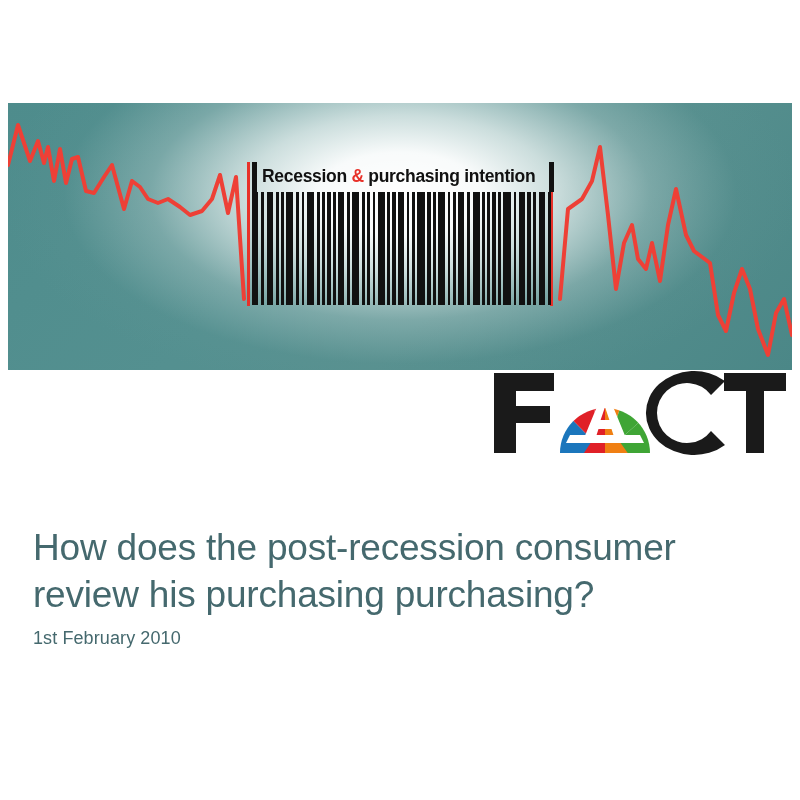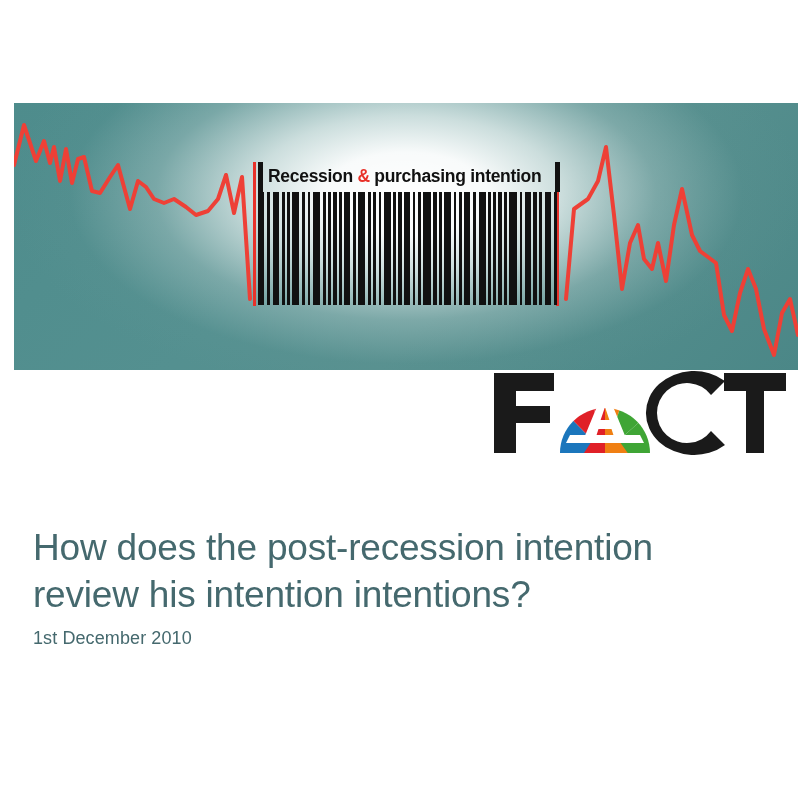--- a/index.html
+++ b/index.html
@@ -12,21 +12,21 @@
     height: 800px;
     position: relative;
     overflow: hidden;
     font-family: "Liberation Sans", sans-serif;
     -webkit-font-smoothing: antialiased;
   }
 
   
   .banner {
     position: absolute;
-    left: 14px;
+    left: 8px;
     top: 103px;
     width: 784px;
     height: 267px;
     overflow: hidden;
     background:
       radial-gradient(ellipse 58% 86% at 50% 34%,
         rgba(255,255,255,1) 0%,
         rgba(255,255,255,0.96) 18%,
         rgba(233,241,240,0.80) 34%,
         rgba(171,199,198,0.45) 55%,
@@ -300,16 +300,16 @@
 
     <path fill="#1a1a1a" d="M219 24 A30 30 0 1 0 219 60 L233 74
              A48 42 0 1 1 233 10 Z"></path>
 
     <path fill="#1a1a1a" d="M232 2 H294 V20 H272 V82 H254 V20 H232 Z"></path>
   </svg>
 
 </div>
 
 <div class="title-block">
-  <h1 class="slide-title"><span>How does the post-recession intention</span><br><span>review his intention intentions?</span></h1>
+  <h1 class="slide-title"><span>How does the post-recession consumer</span><br><span>review his purchasing purchasing?</span></h1>
 </div>
 
-<p class="slide-date">1st December 2010</p>
+<p class="slide-date">1st February 2010</p>
 
 </body></html>

